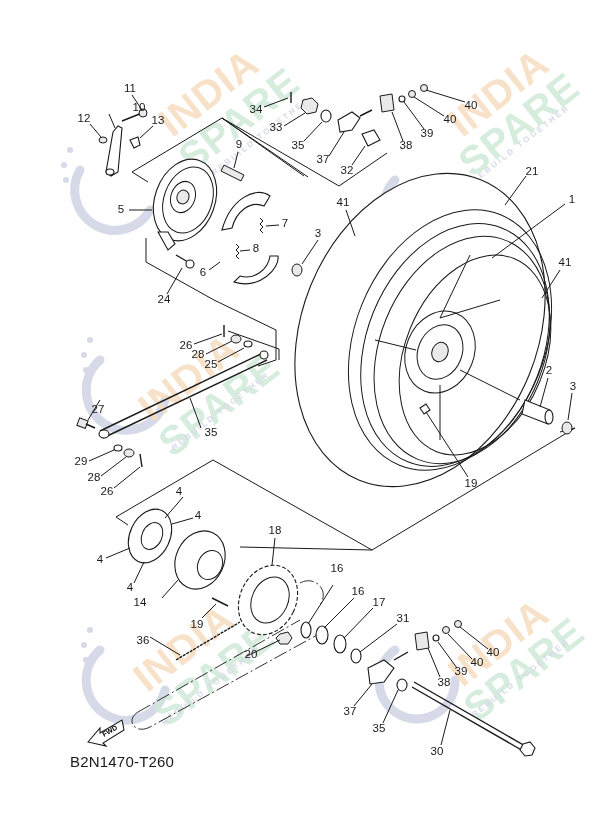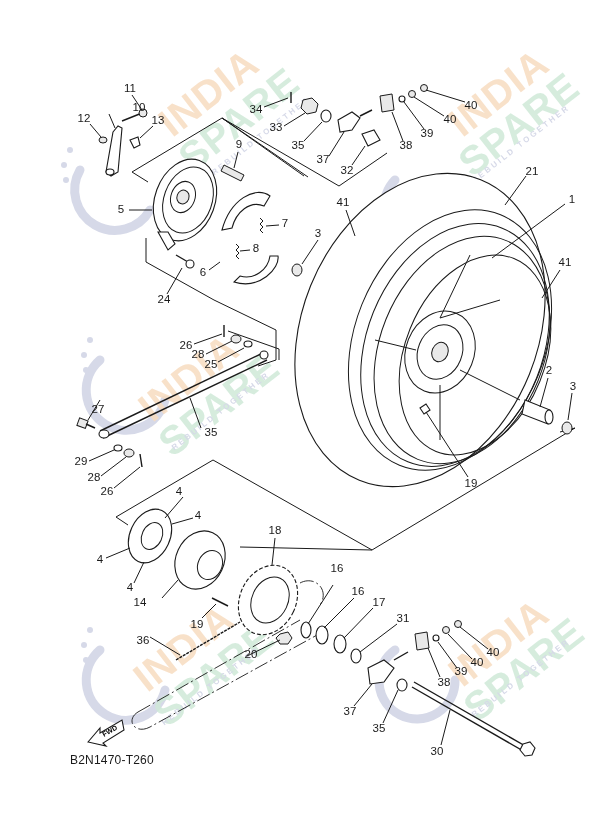--- a/index.html
+++ b/index.html
@@ -5,21 +5,21 @@
   html, body { margin: 0; padding: 0; background: #ffffff; }
   body { width: 602px; height: 835px; overflow: hidden; position: relative; font-family: "Liberation Sans", sans-serif; }
   #stage { position: absolute; left: 0; top: 0; width: 602px; height: 835px; }
   svg { position: absolute; left: 0; top: 0; }
   .ln { stroke: #1a1a1a; stroke-width: 1; fill: none; }
   .ln2 { stroke: #1a1a1a; stroke-width: 1.4; fill: none; }
   .part { stroke: #1a1a1a; stroke-width: 1.1; fill: #ffffff; }
   .partg { stroke: #1a1a1a; stroke-width: 1; fill: #e9e9e9; }
   .dash { stroke: #1a1a1a; stroke-width: 0.9; fill: none; stroke-dasharray: 14 3 2 3; }
   .lbl { position: absolute; font-size: 11.5px; color: #1a1a1a; line-height: 1; white-space: nowrap; transform: translate(-50%, -50%); font-family: "Liberation Sans", sans-serif; }
-  .code { position: absolute; left: 70px; top: 753px; font-size: 12px; color: #1a1a1a; letter-spacing: 0.2px; }
+  .code { position: absolute; left: 70px; top: 753px; font-size: 15px; color: #1a1a1a; letter-spacing: 0.2px; }
   .wm { position: absolute; pointer-events: none; }
   .wm-india { font-family: "Liberation Sans", sans-serif; font-weight: bold; font-size: 40px; color: #f7dcc0; transform: rotate(-38deg); transform-origin: left top; opacity: 0.85; letter-spacing: 1px; }
   .wm-spare { font-family: "Liberation Sans", sans-serif; font-weight: bold; font-size: 40px; color: #cfe9d8; transform: rotate(-38deg); transform-origin: left top; opacity: 0.85; letter-spacing: 1px; }
   .wm-tag { font-family: "Liberation Sans", sans-serif; font-weight: bold; font-size: 8px; color: #d6d9e8; transform: rotate(-38deg); transform-origin: left top; letter-spacing: 2.5px; }
 </style>
 </head>
 <body>
 
 <div id="stage">
 

